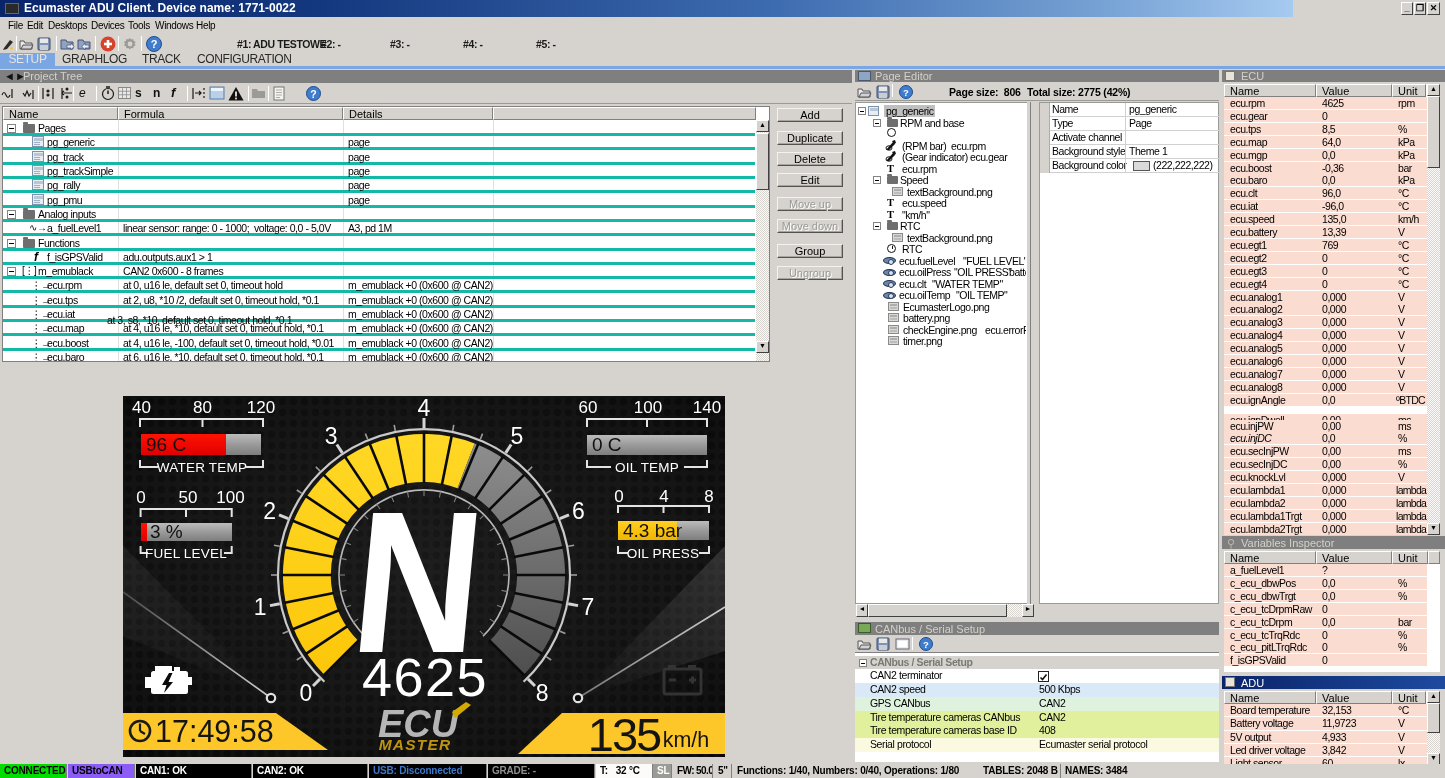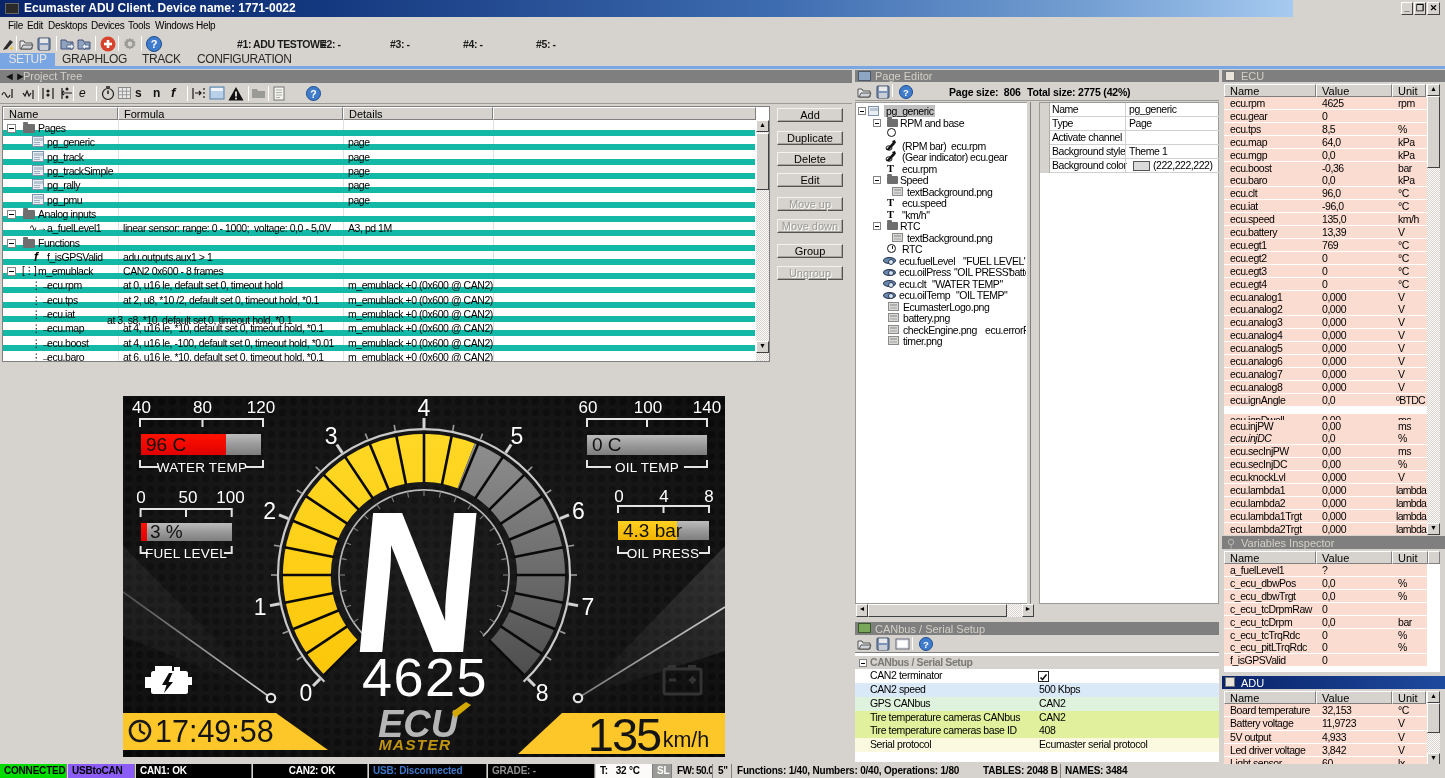--- a/index.html
+++ b/index.html
@@ -31,21 +31,21 @@
 .hdrcell { position:absolute; top:0; height:13px; background:#d6d3ce; line-height:13px; padding-left:5px;
   border-top:1px solid #fff; border-left:1px solid #fff; border-right:1px solid #808080; border-bottom:1px solid #808080; }
 
 .sb { position:absolute; background:repeating-conic-gradient(#fbfaf8 0% 25%, #d8d5d0 0% 50%) 0 0/2px 2px; }
 .sbtn { position:absolute; background:#d6d3ce; border-top:1px solid #fff; border-left:1px solid #fff; border-right:1px solid #404040; border-bottom:1px solid #404040;
   font-size:7px; text-align:center; color:#000; }
 .sthumb { position:absolute; background:#d6d3ce; border-top:1px solid #fff; border-left:1px solid #fff; border-right:1px solid #404040; border-bottom:1px solid #404040; }
 .pbtn { position:absolute; left:0; width:66px; height:14px; background:#d6d3ce; text-align:center; line-height:13px;
   border-top:1px solid #f4f2ef; border-left:1px solid #f4f2ef; border-right:1px solid #55524e; border-bottom:1px solid #55524e; box-shadow:inset -1px -1px 0 #a8a5a0; }
 .pbtn.dis { color:#9a9a96; text-shadow:1px 1px 0 #fff; }
-.trow { position:absolute; left:0; width:752px; height:15px; border-bottom:6px solid #14b8a6; line-height:14px; }
+.trow { position:absolute; left:0; width:752px; height:15px; border-bottom:3px solid #14b8a6; line-height:14px; }
 .trow span { position:absolute; top:0; white-space:nowrap; letter-spacing:-0.45px; font-size:10.5px; }
 .fold { position:absolute; top:3px; width:12px; height:9px; background:#6e6e6e; border-radius:1px; }
 .fold:before { content:""; position:absolute; left:0; top:-2px; width:5px; height:2px; background:#6e6e6e; border-radius:1px 1px 0 0; }
 .expbox { position:absolute; top:3px; width:9px; height:9px; background:#fff; border:1px solid #848484; }
 .expbox:before { content:""; position:absolute; left:1px; top:3px; width:5px; height:1px; background:#000; }
 .pgicn { position:absolute; top:1px; width:12px; height:11px; background:#e9edf2; border:1px solid #7d93ad; }
 .pgicn:before { content:""; position:absolute; left:1px; top:1px; width:9px; height:3px; background:#b9c6d4; }
 .pgicn:after { content:""; position:absolute; left:1px; top:5px; width:6px; height:1px; background:#9fb0c2; box-shadow:0 2px 0 #9fb0c2; }
 .mic { left:28px; font-size:10px; letter-spacing:-2px; }
 .pticon { position:absolute; left:3px; top:1px; width:13px; height:10px; border:1px solid #4a5a6a; background:#b8c8da; }
@@ -1070,21 +1070,21 @@
     <div class="sb" style="left:205px;top:15px;width:13px;height:74px;">
       <div class="sbtn" style="left:0;top:0;width:13px;height:12px;">▲</div>
       <div class="sbtn" style="left:0;bottom:0;width:13px;height:12px;">▼</div>
       <div class="sthumb" style="left:0;top:12px;width:13px;height:30px;"></div>
     </div>
   </div>
   <div class="abs" id="statusbar" style="left:0; top:764px; width:1445px; height:14px; background:#d6d3ce; font-weight:bold;">
     <div class="scell" style="left:0;width:67px;background:#00dc00;color:#000;">CONNECTED</div>
     <div class="scell" style="left:68px;width:67px;background:#8b5cf6;">USBtoCAN</div>
     <div class="scell" style="left:136px;width:116px;background:#000;color:#fff;">CAN1: OK</div>
-    <div class="scell" style="left:253px;width:115px;background:#000;color:#fff;text-align:center;">CAN2: OK</div>
+    <div class="scell" style="left:253px;width:115px;background:#000;color:#fff;">CAN2: OK</div>
     <div class="scell" style="left:369px;width:118px;background:#000;color:#3d77c8;">USB: Disconnected</div>
     <div class="scell" style="left:488px;width:107px;background:#000;color:#909090;">GRADE: -</div>
     <div class="scell" style="left:596px;width:57px;background:#fcfbf9;">T: &nbsp; 32 °C</div>
     <div class="scell" style="left:653px;width:19px;background:#9a9a96;color:#fff;">SL</div>
     <div class="scell" style="left:673px;width:40px;letter-spacing:-0.6px;">FW: 50.0</div>
     <div class="scell" style="left:714px;width:18px;">5"</div>
     <div class="scell" style="left:733px;width:245px;border:none;">Functions: 1/40, Numbers: 0/40, Operations: 1/80</div>
     <div class="scell" style="left:979px;width:82px;">TABLES: 2048 B</div>
     <div class="scell" style="left:1061px;width:70px;border:none;">NAMES: 3484</div>
   </div>

